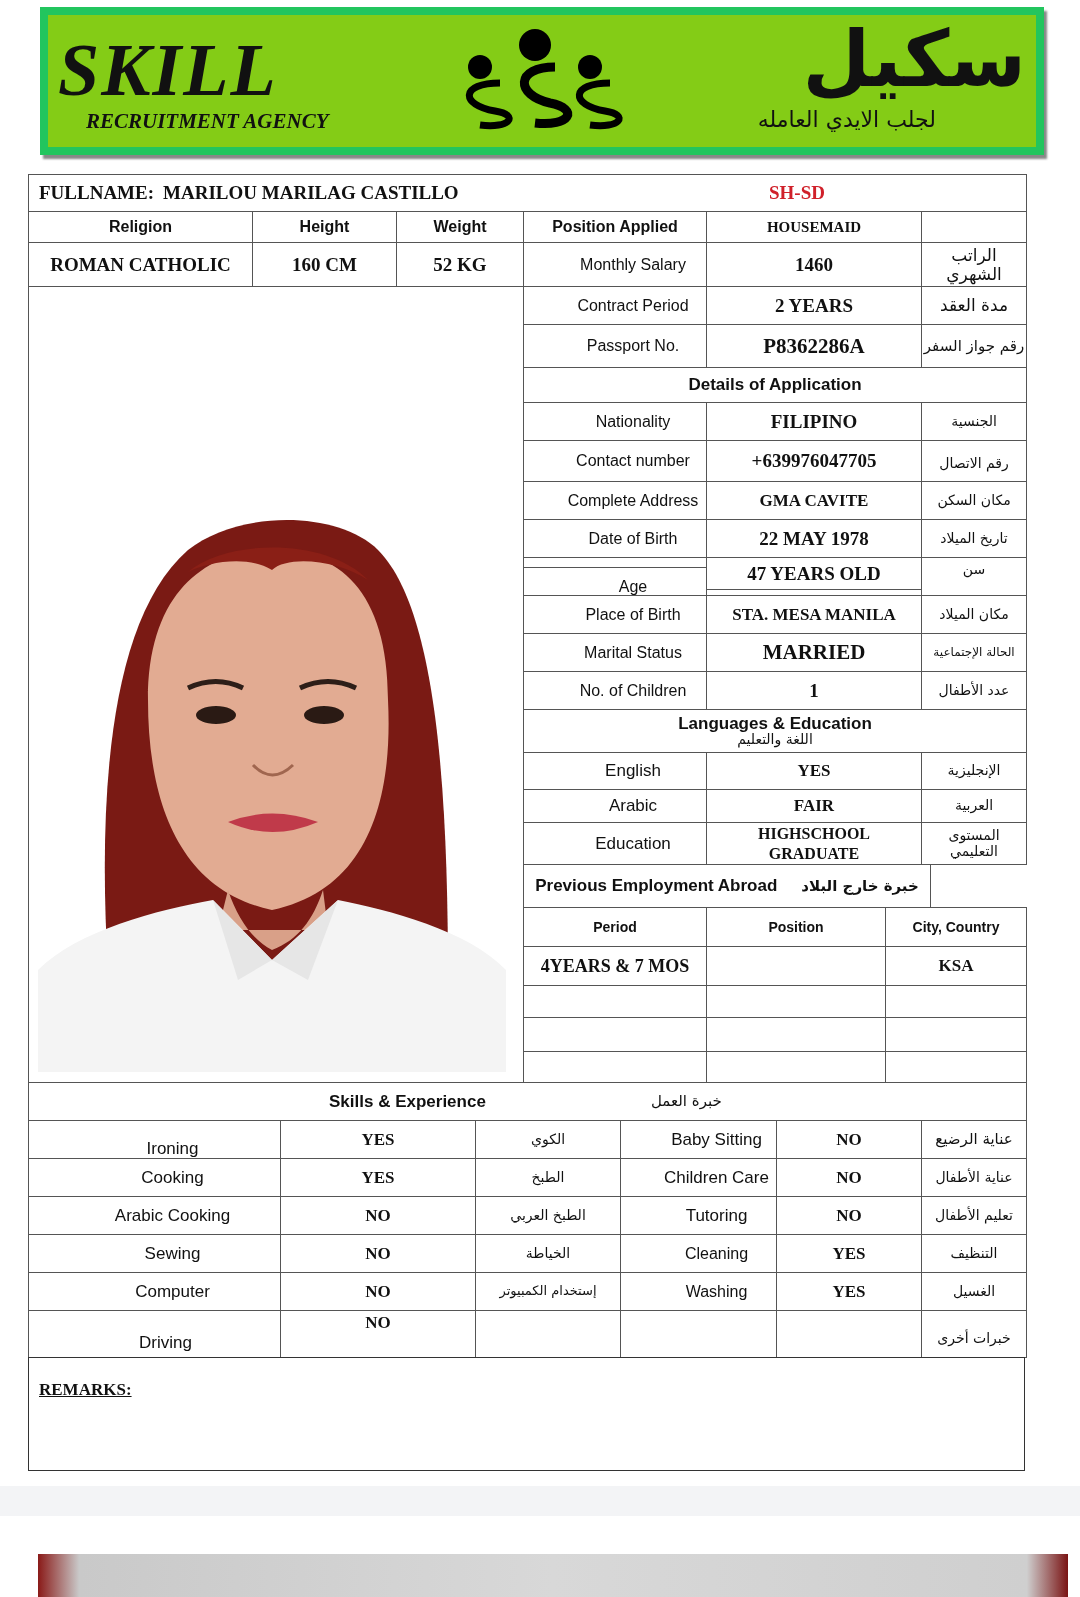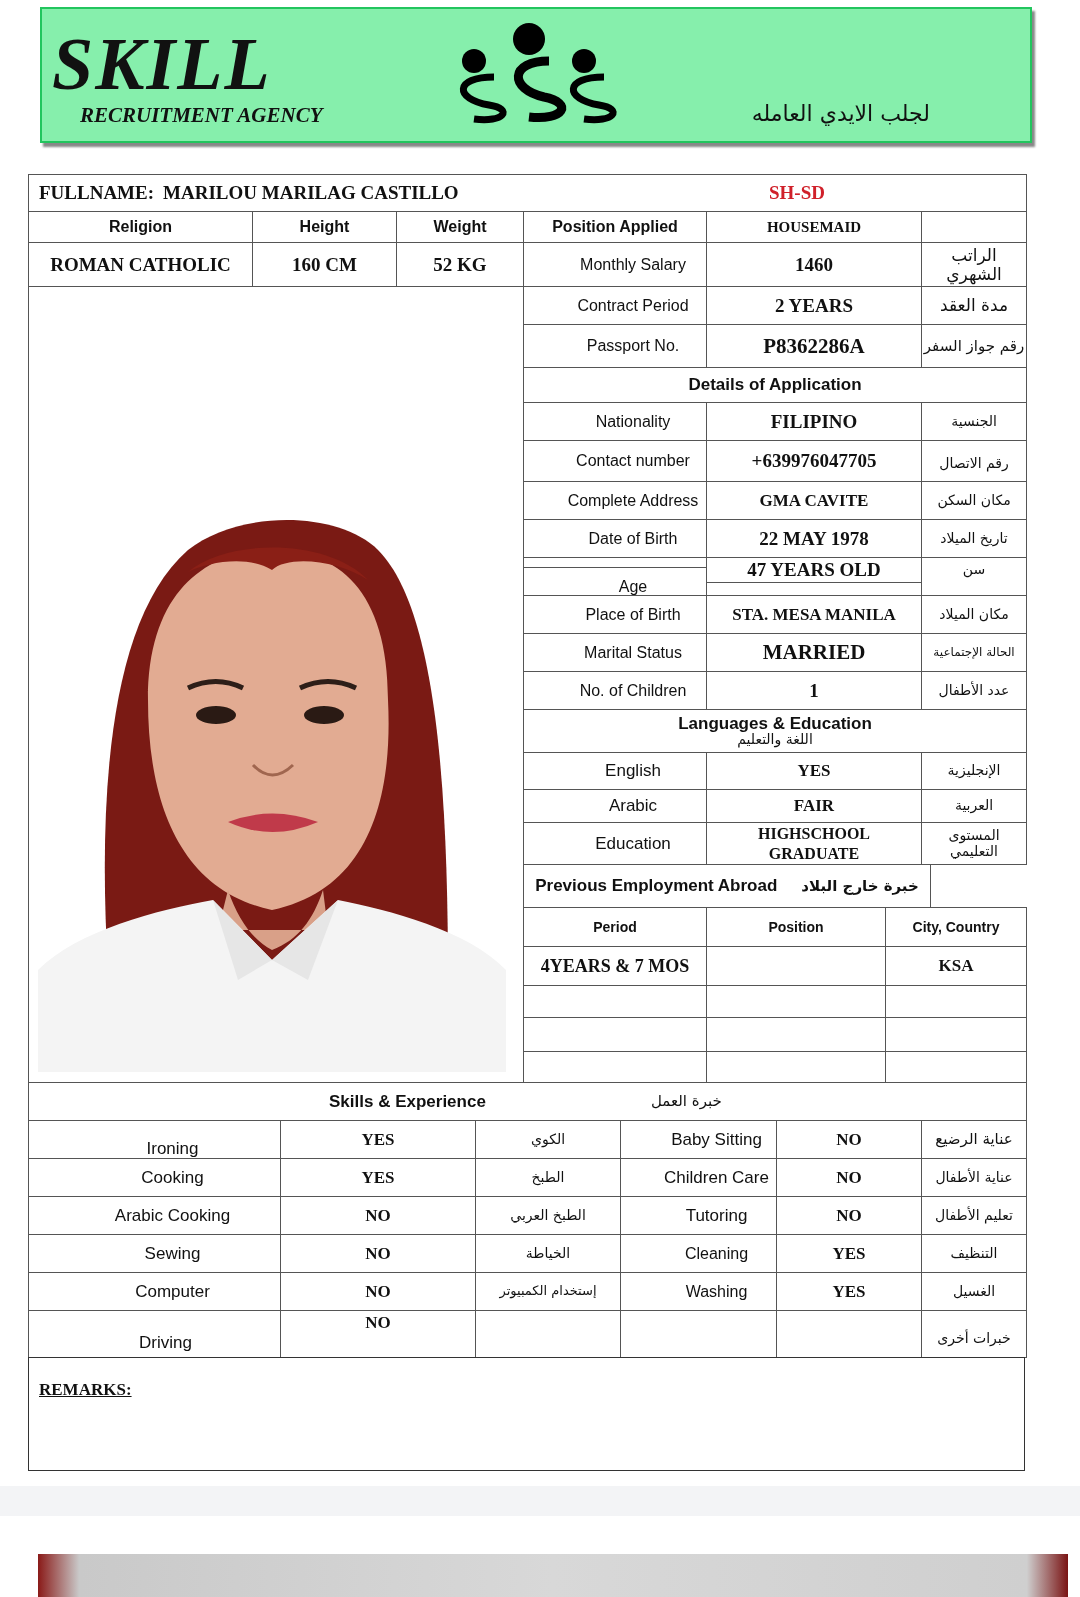--- a/index.html
+++ b/index.html
@@ -1,19 +1,19 @@
 <!DOCTYPE html>
 <html><head>
 <meta charset="utf-8">
 <style>
   html,body{margin:0;padding:0;background:#ffffff;}
   body{width:1080px;height:1597px;position:relative;overflow:hidden;font-family:"Liberation Sans",sans-serif;color:#111;}
   .serif{font-family:"Liberation Serif",serif;}
   
-  .banner{position:absolute;left:40px;top:7px;width:988px;height:132px;border:2px solid #22c55e;box-shadow:3px 4px 2px #888;background:#86efac;}
+  .banner{position:absolute;left:40px;top:7px;width:988px;height:132px;border:8px solid #22c55e;box-shadow:3px 4px 2px #888;background:#84cc16;}
   .brand-en{position:absolute;left:10px;top:18px;font-family:"Liberation Serif",serif;font-style:italic;font-weight:bold;font-size:74px;letter-spacing:2px;line-height:1;}
   .brand-sub{position:absolute;left:38px;top:94px;font-family:"Liberation Serif",serif;font-style:italic;font-weight:bold;font-size:21px;}
   .brand-logo{position:absolute;left:392px;top:10px;width:190px;height:110px;}
   .brand-ar{position:absolute;right:10px;top:2px;font-family:"DejaVu Sans",sans-serif;font-weight:bold;font-size:78px;line-height:1.1;direction:rtl;}
   .brand-ar-sub{position:absolute;right:100px;top:92px;font-family:"DejaVu Sans",sans-serif;font-size:22px;direction:rtl;}
   
   .cell{position:absolute;box-sizing:border-box;border:1px solid #555;display:flex;align-items:center;justify-content:center;text-align:center;background:#fff;}
   .lbl{font-family:"Liberation Sans",sans-serif;font-size:16px;padding-left:36px;}
   .hdr{font-family:"Liberation Sans",sans-serif;font-size:16px;font-weight:bold;}
   .val{font-family:"Liberation Serif",serif;font-weight:bold;font-size:19px;}
@@ -30,20 +30,21 @@
   <div class="brand-en">SKILL</div>
   <div class="brand-sub">RECRUITMENT AGENCY</div>
   <svg class="brand-logo" viewBox="0 0 190 110">
     <circle cx="95" cy="20" r="16" fill="#000"></circle>
     <circle cx="40" cy="42" r="12" fill="#000"></circle>
     <circle cx="150" cy="42" r="12" fill="#000"></circle>
     <path d="M60 58 C 20 58, 20 80, 55 86 C 80 90, 70 104, 40 100" stroke="#000" stroke-width="7" fill="none"></path>
     <path d="M115 42 C 75 42, 75 70, 110 78 C 140 84, 130 102, 95 98" stroke="#000" stroke-width="9" fill="none"></path>
     <path d="M170 58 C 130 58, 130 80, 165 86 C 190 90, 180 104, 150 100" stroke="#000" stroke-width="7" fill="none"></path>
   </svg>
+  <div class="brand-ar">سكيل</div>
   <div class="brand-ar-sub">لجلب الايدي العامله</div>
 </div>
 
 <div class="cell" style="left:28px;top:174px;width:999px;height:38px;justify-content:flex-start;padding-left:10px;">
   <span class="serif" style="font-weight:bold;font-size:19px;">FULLNAME:</span>
   <span class="serif" style="font-weight:bold;font-size:19px;margin-left:9px;">MARILOU MARILAG CASTILLO</span>
   <span class="serif" style="position:absolute;left:740px;font-weight:bold;font-size:19px;color:#d0202a;">SH-SD</span>
 </div>
 
 <div class="cell hdr" style="left:28px;top:211px;width:225px;height:32px;">Religion</div>
@@ -101,21 +102,21 @@
 
 <div class="cell lbl" style="left:523px;top:481px;width:184px;height:39px;">Complete Address</div>
 <div class="cell val" style="left:706px;top:481px;width:216px;height:39px;font-size:17px;">GMA CAVITE</div>
 <div class="cell ar" style="left:921px;top:481px;width:106px;height:39px;">مكان السكن</div>
 
 <div class="cell lbl" style="left:523px;top:519px;width:184px;height:39px;">Date of Birth</div>
 <div class="cell val" style="left:706px;top:519px;width:216px;height:39px;">22 MAY 1978</div>
 <div class="cell ar" style="left:921px;top:519px;width:106px;height:39px;">تاريخ الميلاد</div>
 
 <div class="cell lbl" style="left:523px;top:557px;width:184px;height:39px;margin-top:10px;">Age</div>
-<div class="cell val" style="left:706px;top:557px;width:216px;height:26px;">47 YEARS OLD</div>
+<div class="cell val" style="left:706px;top:557px;width:216px;height:33px;">47 YEARS OLD</div>
 <div class="cell ar" style="left:921px;top:557px;width:106px;height:39px;align-items:flex-start;padding-top:4px;">سن</div>
 
 <div class="cell lbl" style="left:523px;top:595px;width:184px;height:39px;">Place of Birth</div>
 <div class="cell val" style="left:706px;top:595px;width:216px;height:39px;font-size:17px;">STA. MESA MANILA</div>
 <div class="cell ar" style="left:921px;top:595px;width:106px;height:39px;">مكان الميلاد</div>
 
 <div class="cell lbl" style="left:523px;top:633px;width:184px;height:39px;">Marital Status</div>
 <div class="cell val" style="left:706px;top:633px;width:216px;height:39px;font-size:21px;">MARRIED</div>
 <div class="cell ar" style="left:921px;top:633px;width:106px;height:39px;font-size:12px;">الحالة الإجتماعية</div>
 

